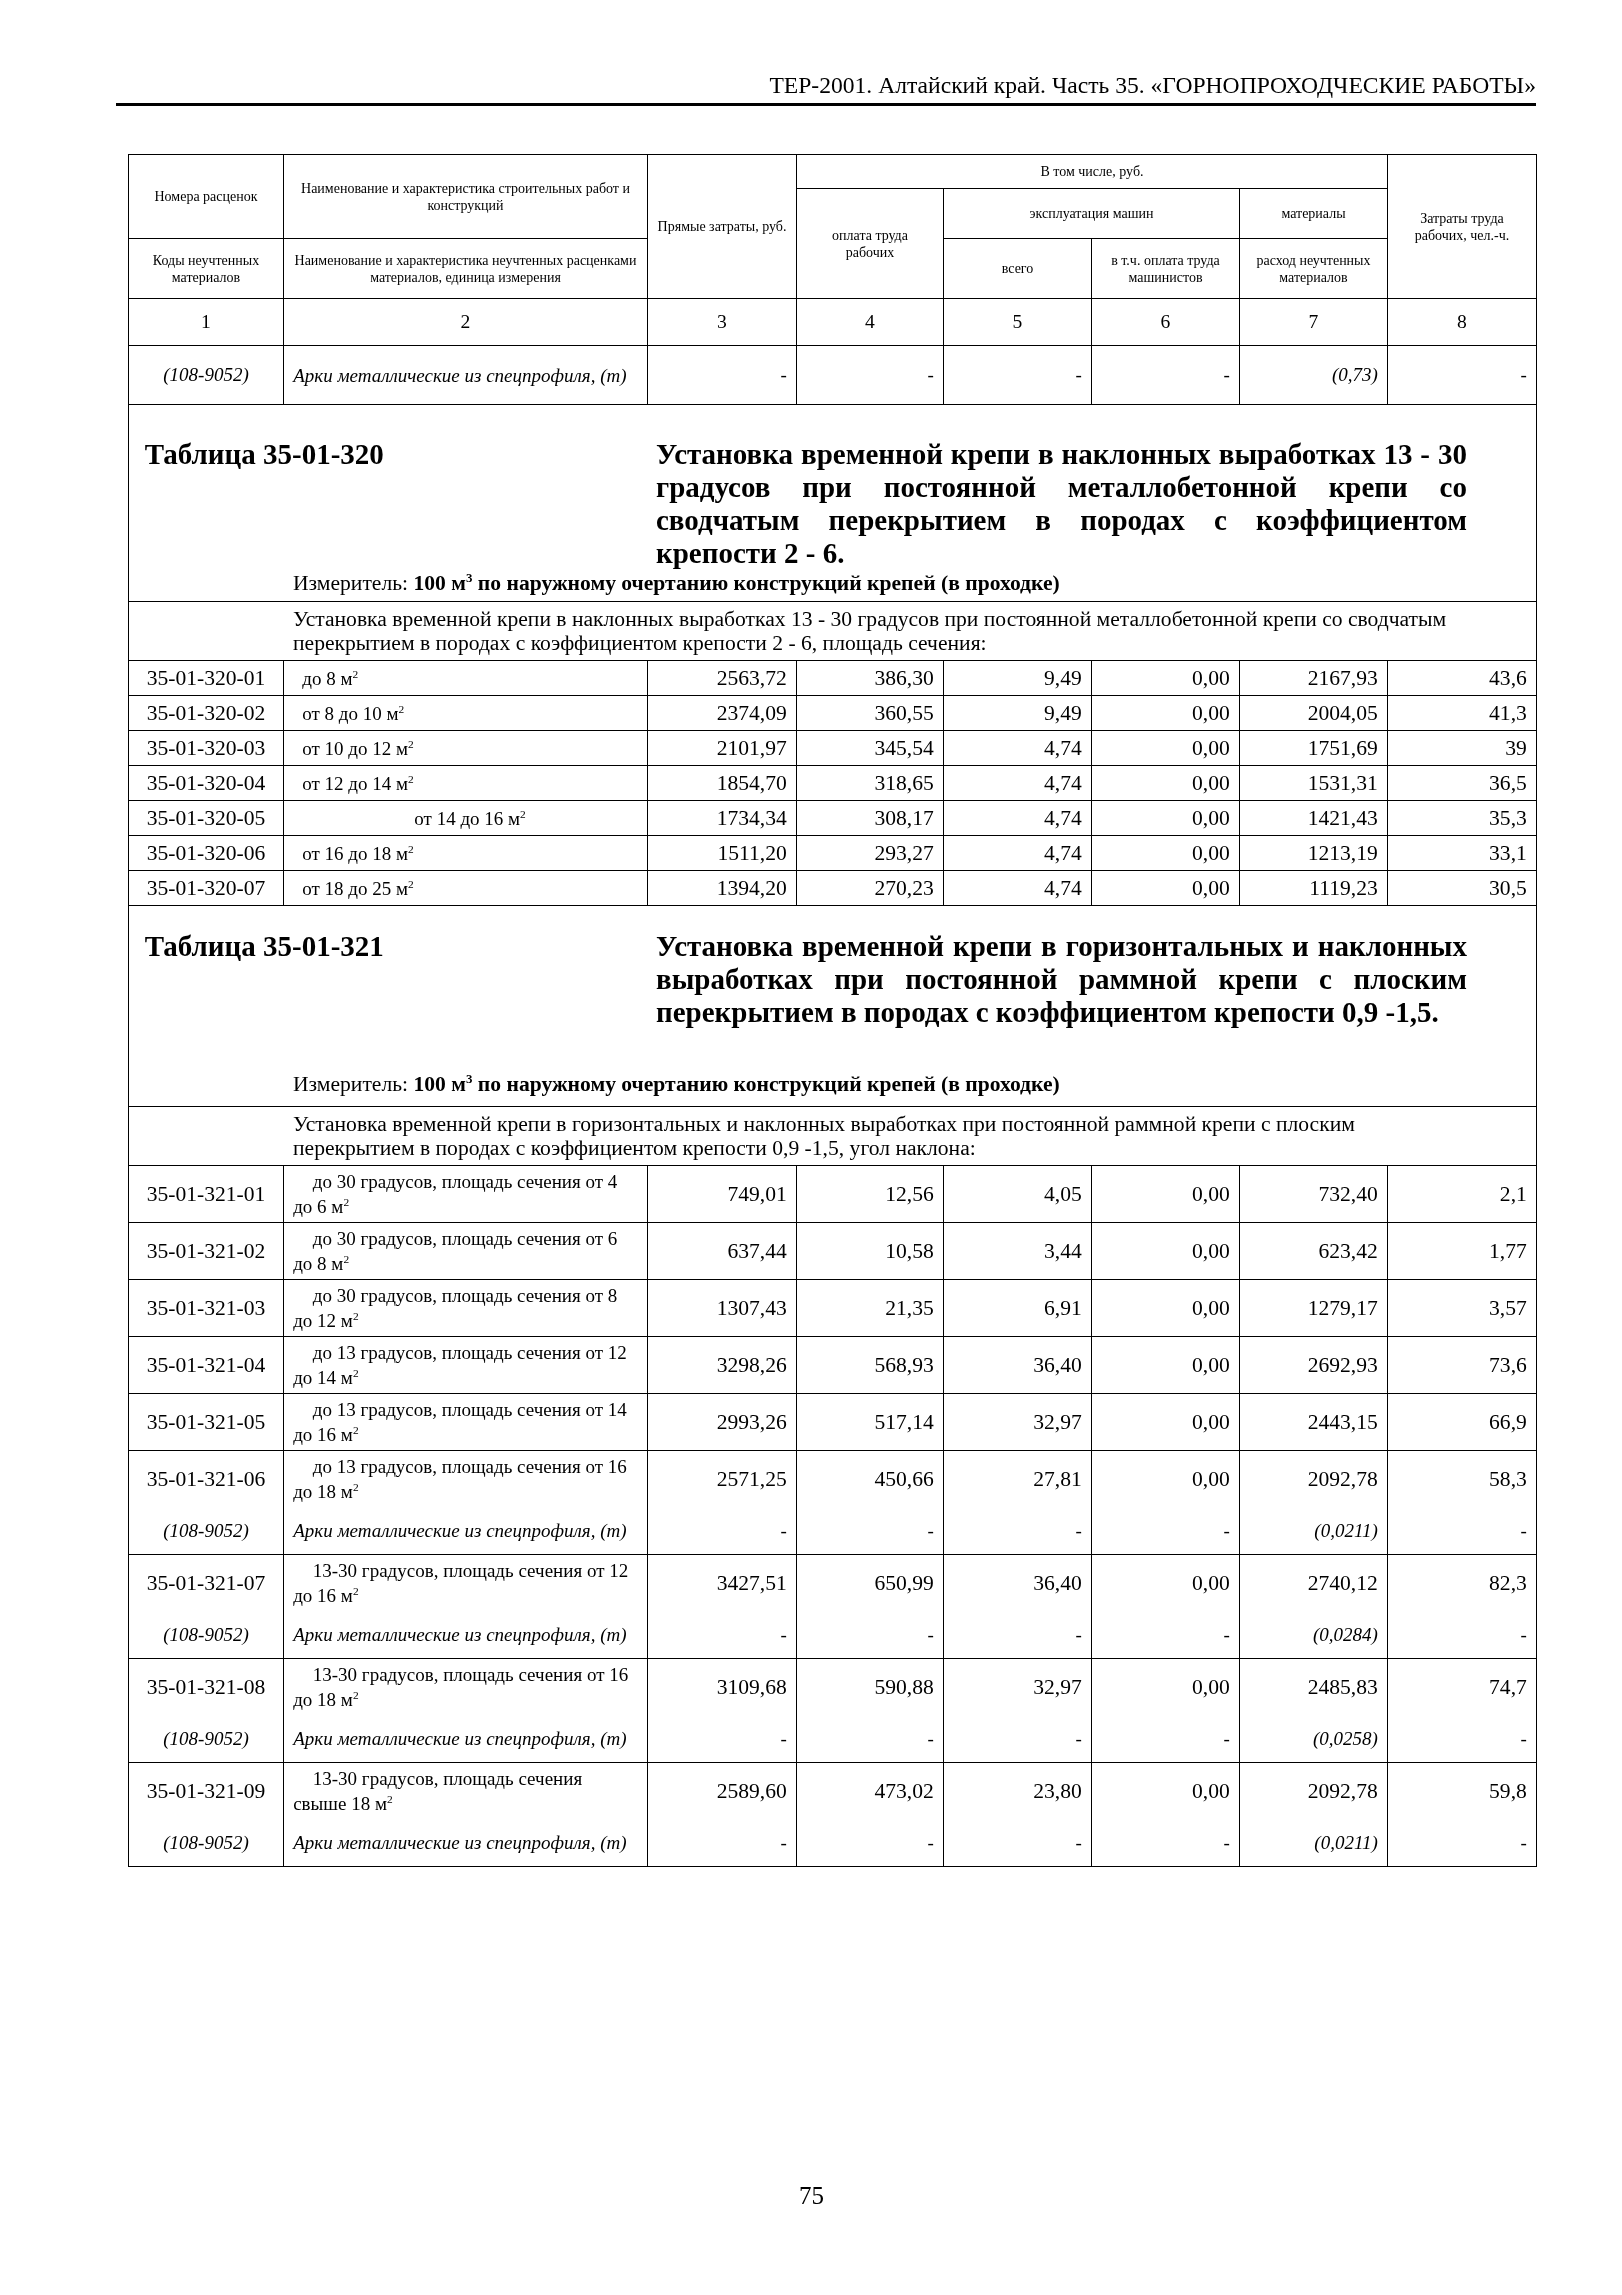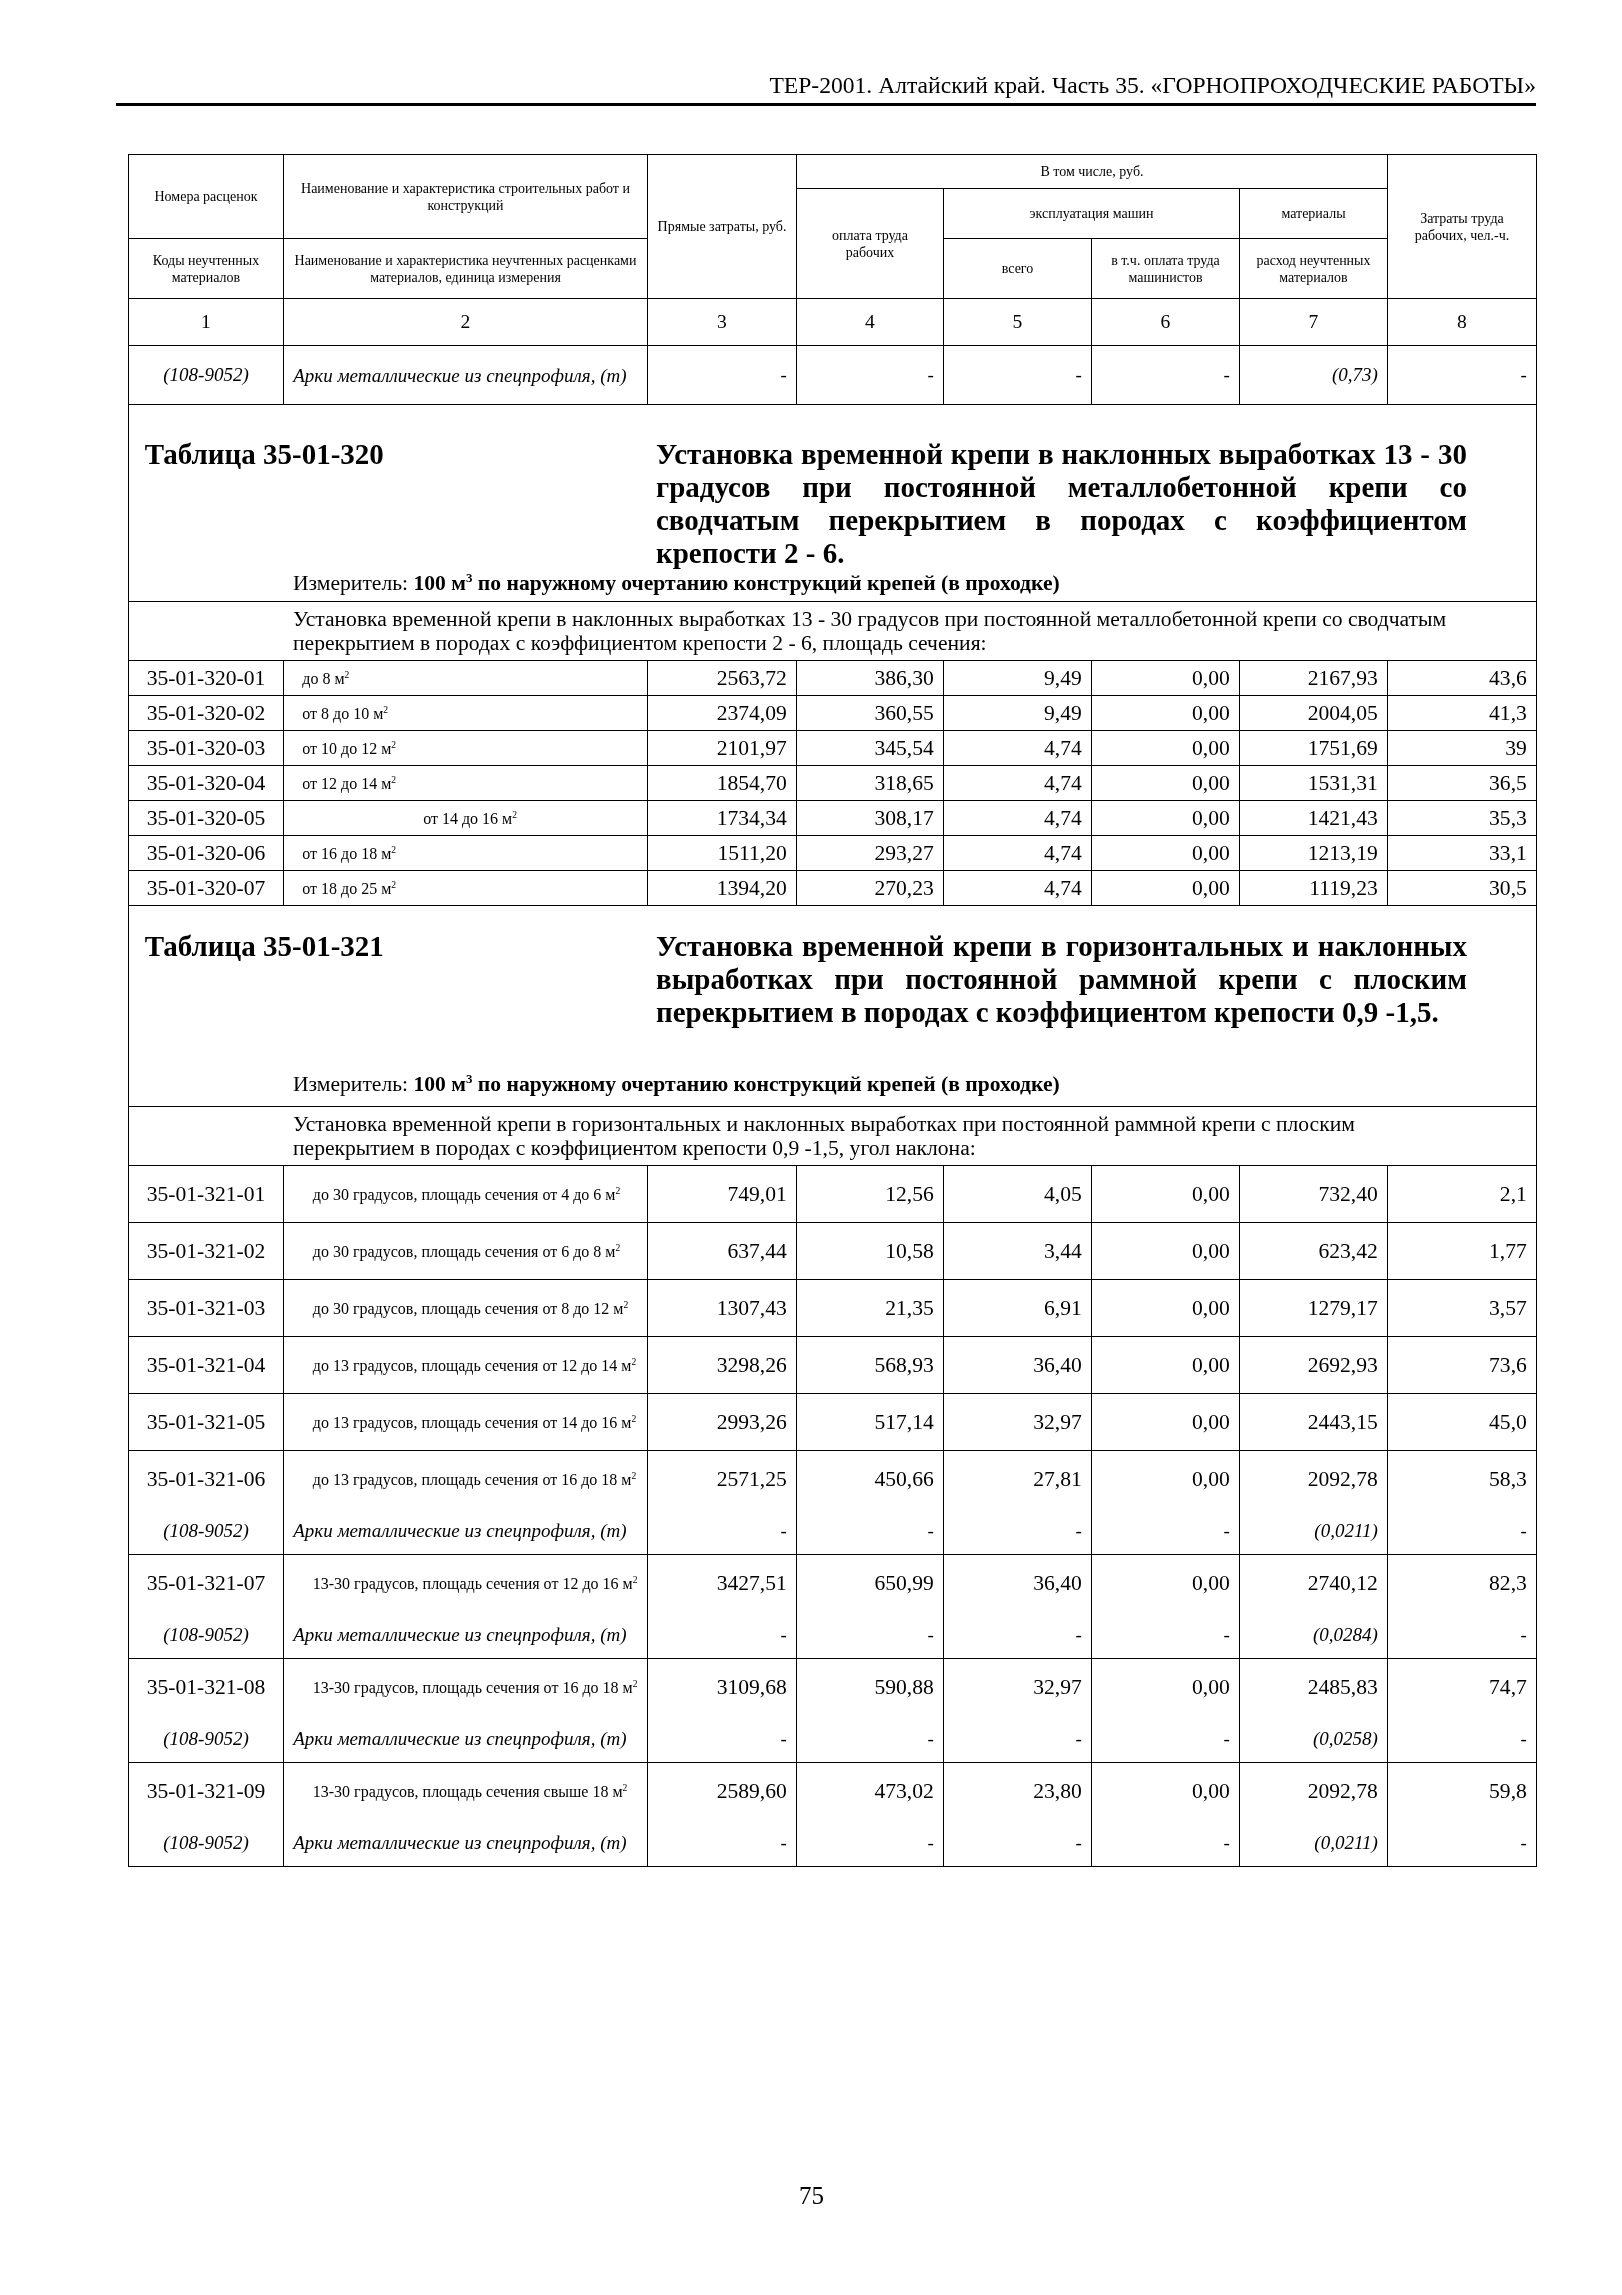--- a/index.html
+++ b/index.html
@@ -5,21 +5,21 @@
   html, body { margin:0; padding:0; background:#ffffff; }
   body { width:1623px; height:2295px; position:relative; font-family:"Liberation Serif","DejaVu Serif",serif; color:#000; }
   .running-head { position:absolute; left:116px; top:71px; width:1420px; text-align:right; font-size:23.6px; line-height:29px; }
   .head-rule { position:absolute; left:116px; top:103px; width:1420px; height:2.6px; background:#000; }
   table.main { position:absolute; left:128px; top:154px; width:1407px; border-collapse:collapse; table-layout:fixed; }
   table.main td, table.main th { border:1.3px solid #000; padding:0 9.2px; vertical-align:middle; font-weight:normal; }
   .hdr th { font-size:14px; line-height:17px; text-align:center; padding:0 3.9px; }
   .colnum td { font-size:19.6px; text-align:center; height:46px; }
   .num { text-align:right; font-size:21.6px; }
   .code { text-align:center; font-size:21.6px; }
-  .desc { font-size:16px; text-align:left; line-height:25px; }
+  .desc { font-size:19px; text-align:left; line-height:25px; }
   .mat .code, .mat .num, .mat .desc { font-style:italic; font-size:19px; }
   .mat .desc { line-height:21px; }
   .title-cell { border-left:1.3px solid #000; border-right:1.3px solid #000; position:relative; padding:0 !important; }
   .tbl-label { position:absolute; left:15.7px; font-weight:bold; font-size:29px; }
   .tbl-title { position:absolute; left:523px; width:811px; font-weight:bold; font-size:29px; line-height:33px; text-align:justify; text-align-last:left; }
   .meter { position:absolute; left:164px; font-size:21.6px; }
   .subtitle-cell { font-weight:bold; font-size:21.6px; line-height:24px; padding-left:164px !important; padding-right:79px !important; }
   sup { font-size:60%; line-height:0; vertical-align:super; }
   .indent { text-indent:19.6px; }
   .page-number { position:absolute; left:0; width:1623px; top:2182px; text-align:center; font-size:25px; }
@@ -224,21 +224,21 @@
         <td class="num">73,6</td>
       </tr>
       <tr class="r321">
         <td class="code">35-01-321-05</td>
         <td class="desc indent"><span>до 13 градусов, площадь сечения от 14 до 16 м</span><sup>2</sup></td>
         <td class="num">2993,26</td>
         <td class="num">517,14</td>
         <td class="num">32,97</td>
         <td class="num">0,00</td>
         <td class="num">2443,15</td>
-        <td class="num">45,0</td>
+        <td class="num">66,9</td>
       </tr>
       <tr class="r321">
         <td class="code" style="border-bottom: none; vertical-align: middle;">35-01-321-06</td>
         <td class="desc indent" style="border-bottom: none;"><span>до 13 градусов, площадь сечения от 16 до 18 м</span><sup>2</sup></td>
         <td class="num" style="border-bottom: none;">2571,25</td>
         <td class="num" style="border-bottom: none;">450,66</td>
         <td class="num" style="border-bottom: none;">27,81</td>
         <td class="num" style="border-bottom: none;">0,00</td>
         <td class="num" style="border-bottom: none;">2092,78</td>
         <td class="num" style="border-bottom: none;">58,3</td>

